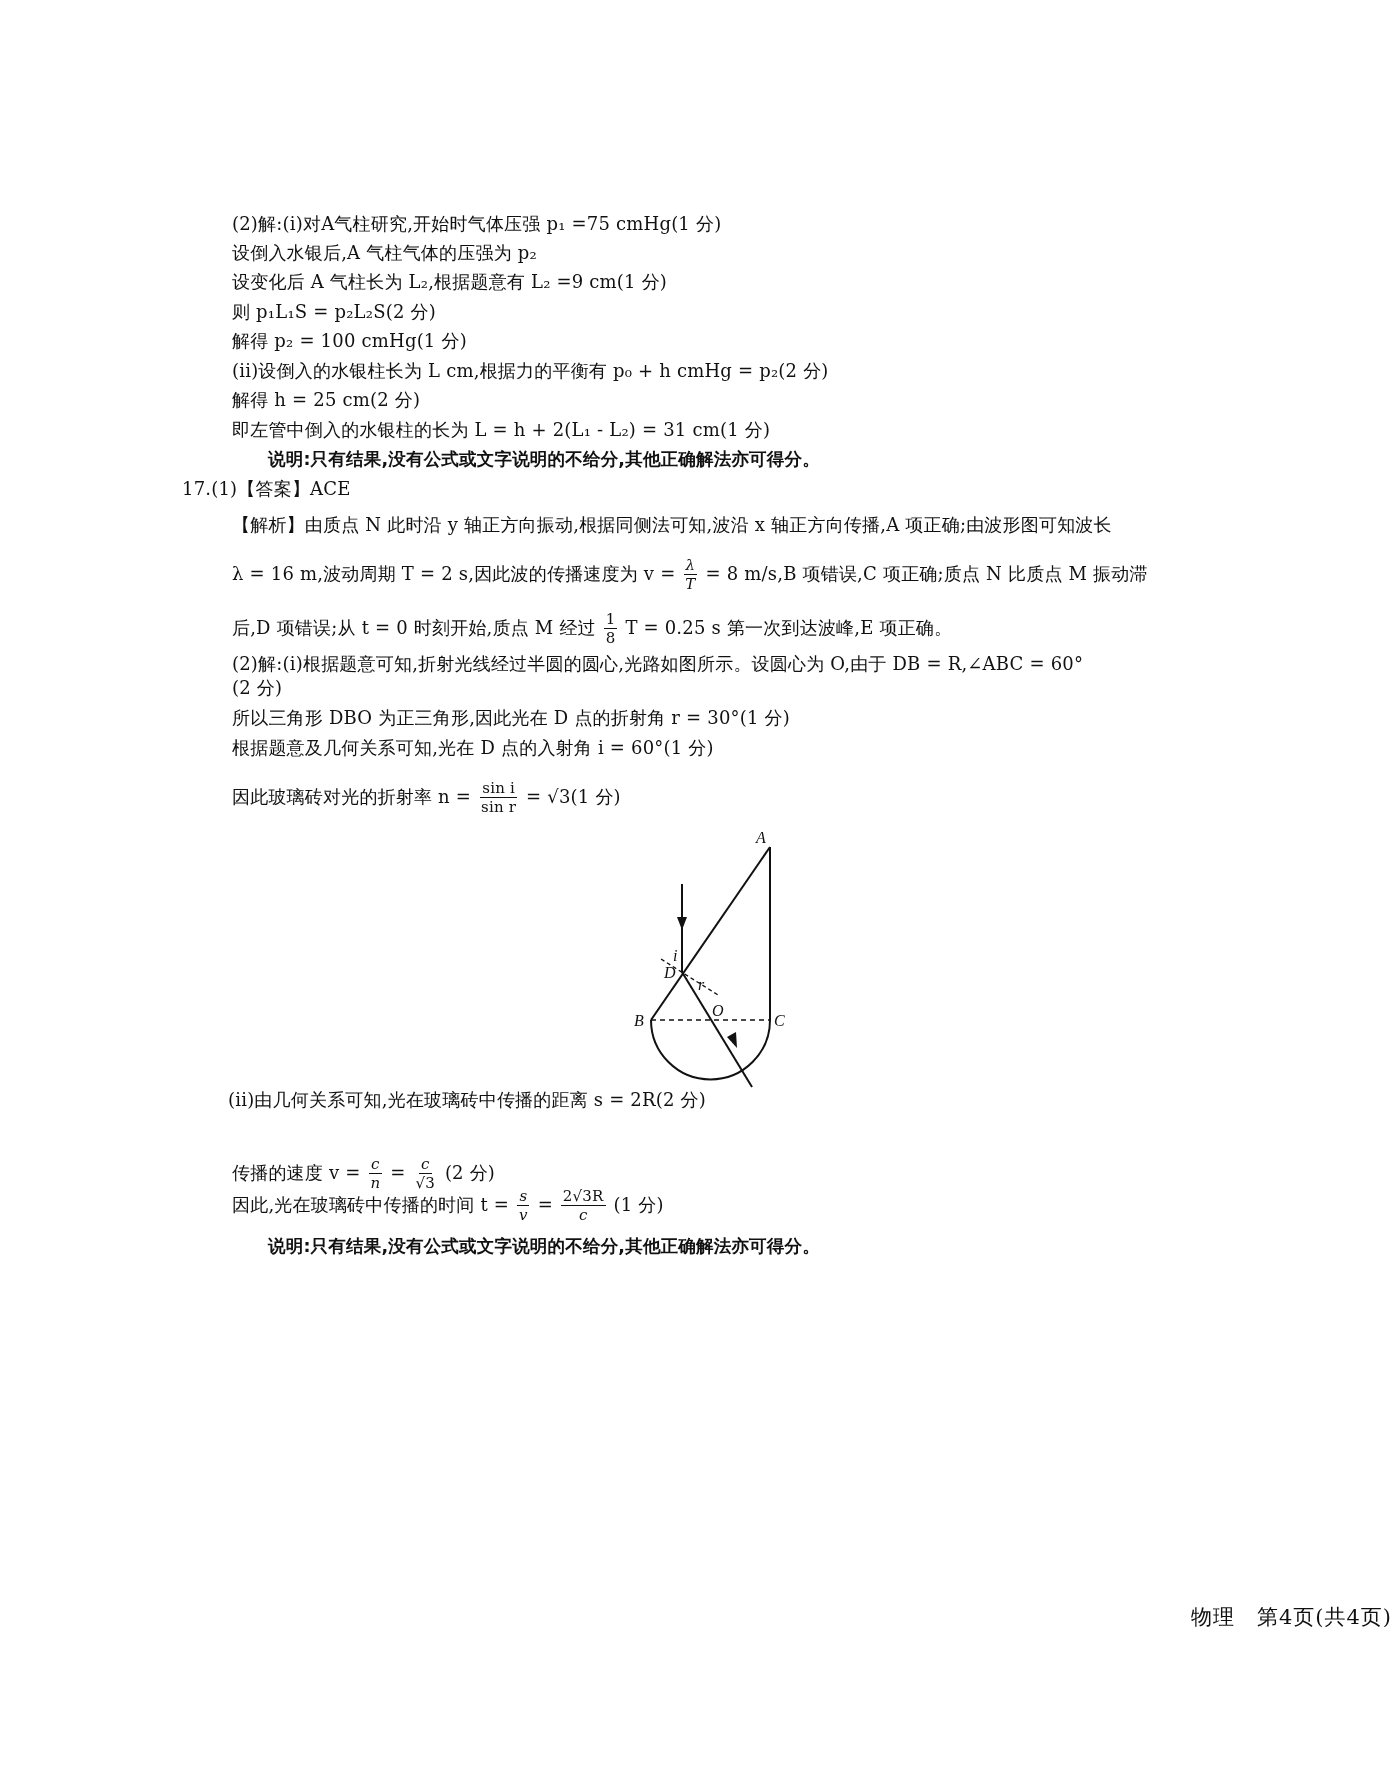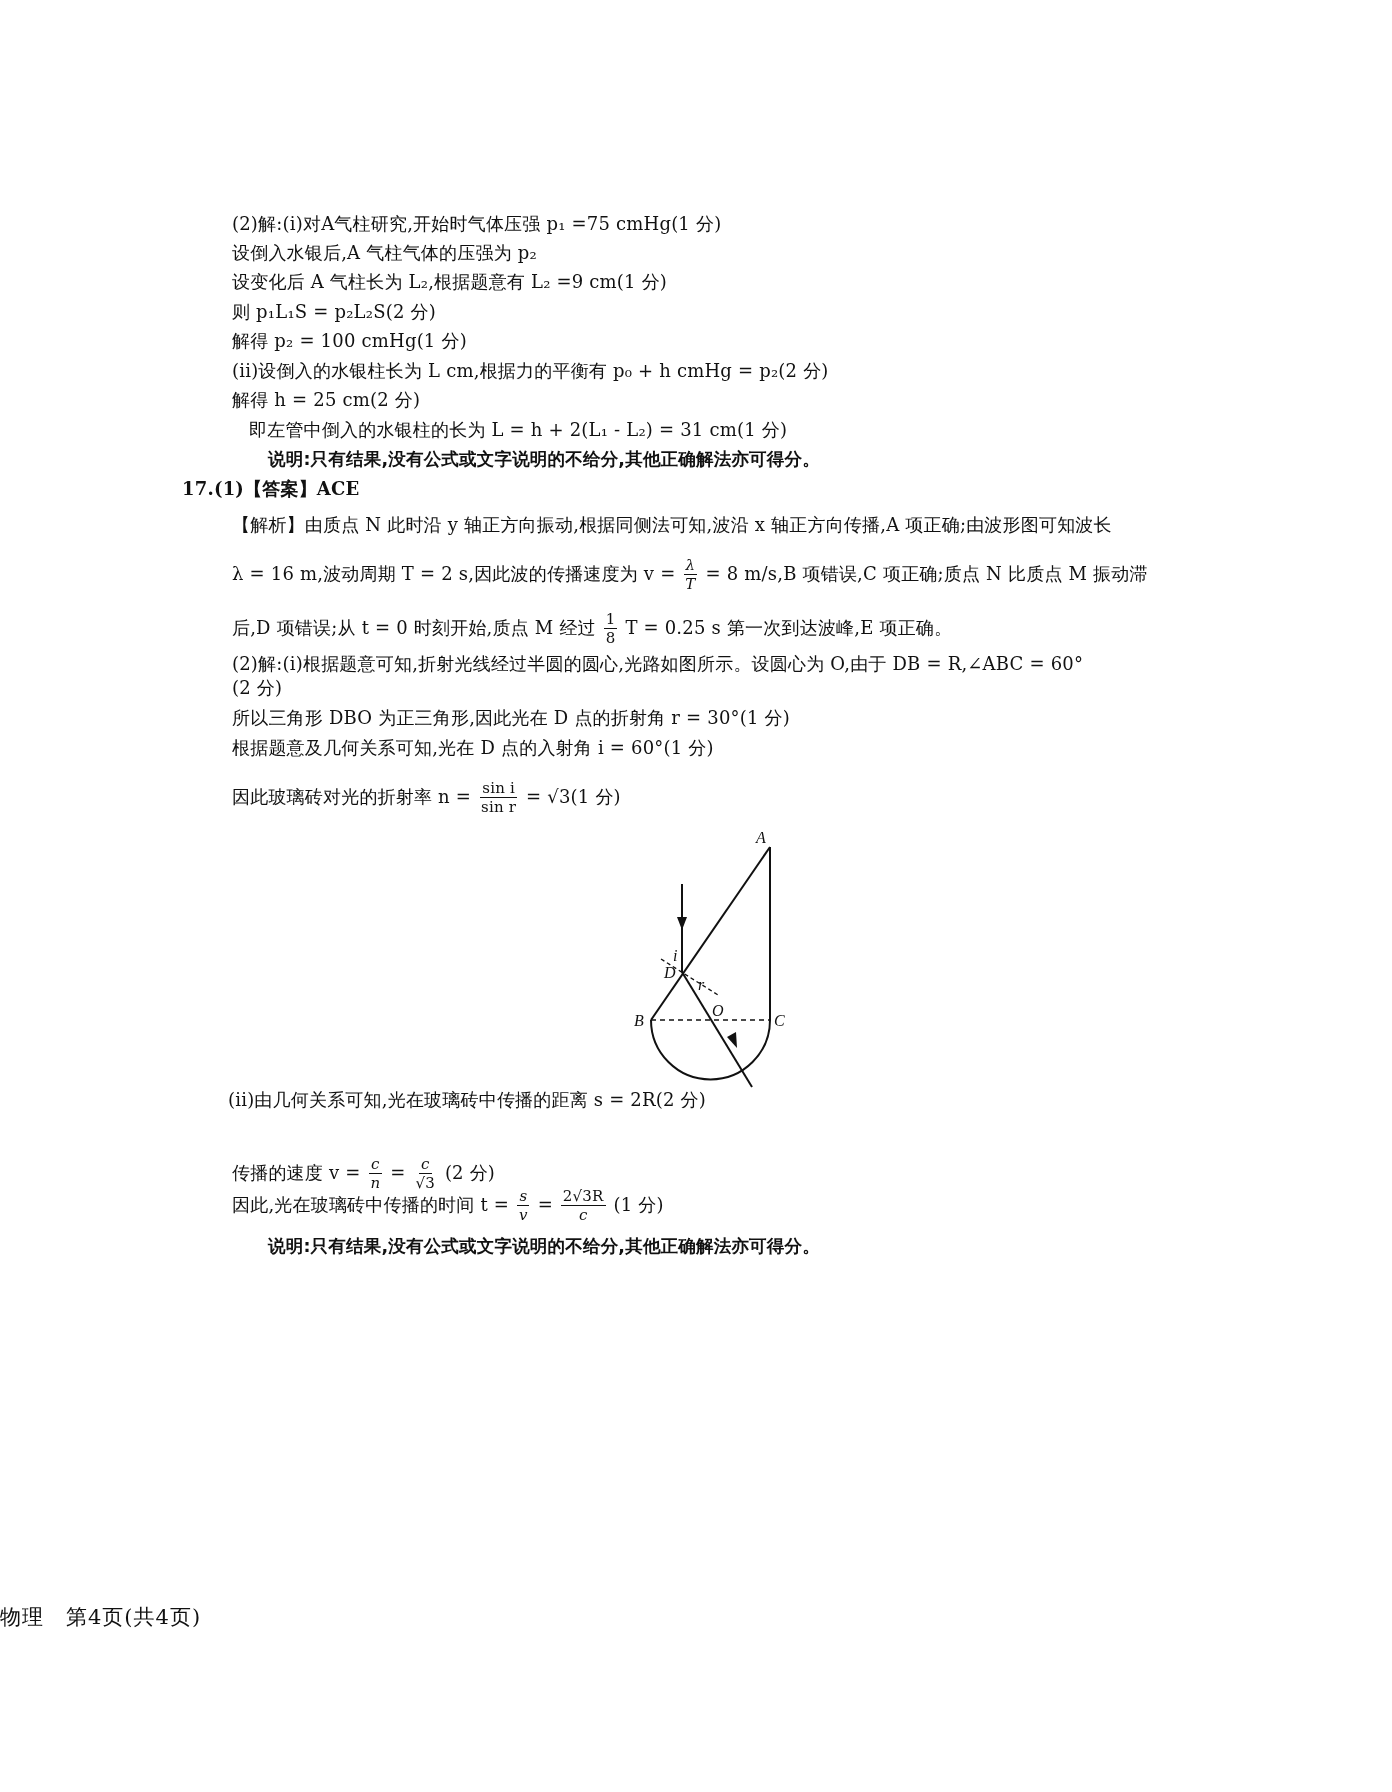--- a/index.html
+++ b/index.html
@@ -4,39 +4,39 @@
 <style>
   html, body { margin:0; padding:0; background:#ffffff; }
   body { width:1392px; height:1792px; position:relative; overflow:hidden;
          font-family:"DejaVu Serif", "Liberation Serif", serif; color:#111; }
   .line { position:absolute; font-size:18px; line-height:22px; white-space:nowrap; letter-spacing:0.2px; }
   .bold { font-weight:bold; font-family:"DejaVu Sans", sans-serif; font-size:17.5px;margin-left:36px; }
   .i { font-style:italic; }
   .frac { display:inline-flex; flex-direction:column; align-items:center; vertical-align:middle; margin:0 2px; font-size:15px; line-height:18px; }
   .frac .num { border-bottom:1px solid #111; padding:0 2px; }
   .frac .den { padding:0 2px; }
-  .footer { position:absolute; top:1603px; left:0; width:1392px; text-align:left; font-size:21px; letter-spacing:1px; }
+  .footer { position:absolute; top:1603px; left:0; width:1392px; text-align:right; font-size:21px; letter-spacing:1px; }
   svg text { font-family:"Liberation Serif", serif; font-style:italic; font-size:16px; fill:#111; }
 </style>
 </head>
 <body>
 
 <div>
 
   <div class="line" style="top:213px;left:232px;">(2)解:(i)对A气柱研究,开始时气体压强 p₁ =75 cmHg(1 分)</div>
   <div class="line" style="top:242px;left:232px;">设倒入水银后,A 气柱气体的压强为 p₂</div>
   <div class="line" style="top:271px;left:232px;text-align:center;">设变化后 A 气柱长为 L₂,根据题意有 L₂ =9 cm(1 分)</div>
   <div class="line" style="top:301px;left:232px;">则 p₁L₁S = p₂L₂S(2 分)</div>
   <div class="line" style="top:330px;left:232px;">解得 p₂ = 100 cmHg(1 分)</div>
   <div class="line" style="top:360px;left:232px;">(ii)设倒入的水银柱长为 L cm,根据力的平衡有 p₀ + h cmHg = p₂(2 分)</div>
   <div class="line" style="top:389px;left:232px;">解得 h = 25 cm(2 分)</div>
-  <div class="line" style="top:419px;left:232px;margin-left:17px;">即左管中倒入的水银柱的长为 L = h + 2(L₁ - L₂) = 31 cm(1 分)</div>
+  <div class="line" style="top:419px;left:232px;">即左管中倒入的水银柱的长为 L = h + 2(L₁ - L₂) = 31 cm(1 分)</div>
   <div class="line bold" style="top:448px;left:232px;">说明:只有结果,没有公式或文字说明的不给分,其他正确解法亦可得分。</div>
 
-  <div class="line" style="top:478px;left:182px;font-weight:bold;">17.(1)【答案】ACE</div>
+  <div class="line" style="top:478px;left:182px;">17.(1)【答案】ACE</div>
   <div class="line" style="top:514px;left:232px;">【解析】由质点 N 此时沿 y 轴正方向振动,根据同侧法可知,波沿 x 轴正方向传播,A 项正确;由波形图可知波长</div>
 
   <div class="line" style="top:556px;left:232px;">
     <span>λ = 16 m,波动周期 T = 2 s,因此波的传播速度为 v =</span>
     <span class="frac">
       <span class="num i">λ</span>
       <span class="den i">T</span>
     </span>
     <span>= 8 m/s,B 项错误,C 项正确;质点 N 比质点 M 振动滞</span>
   </div>

